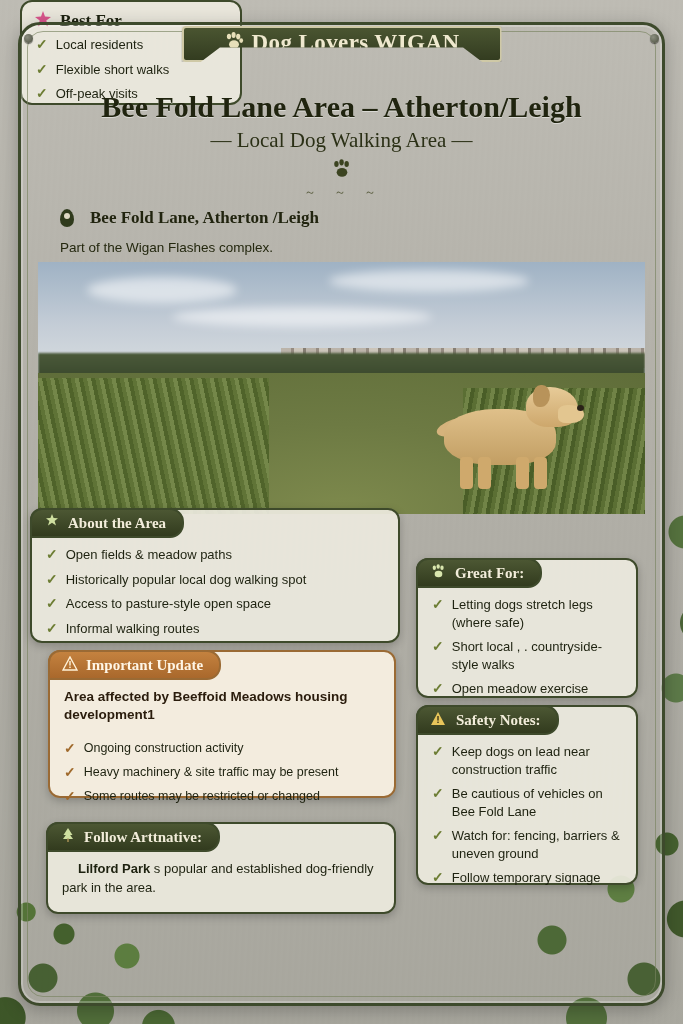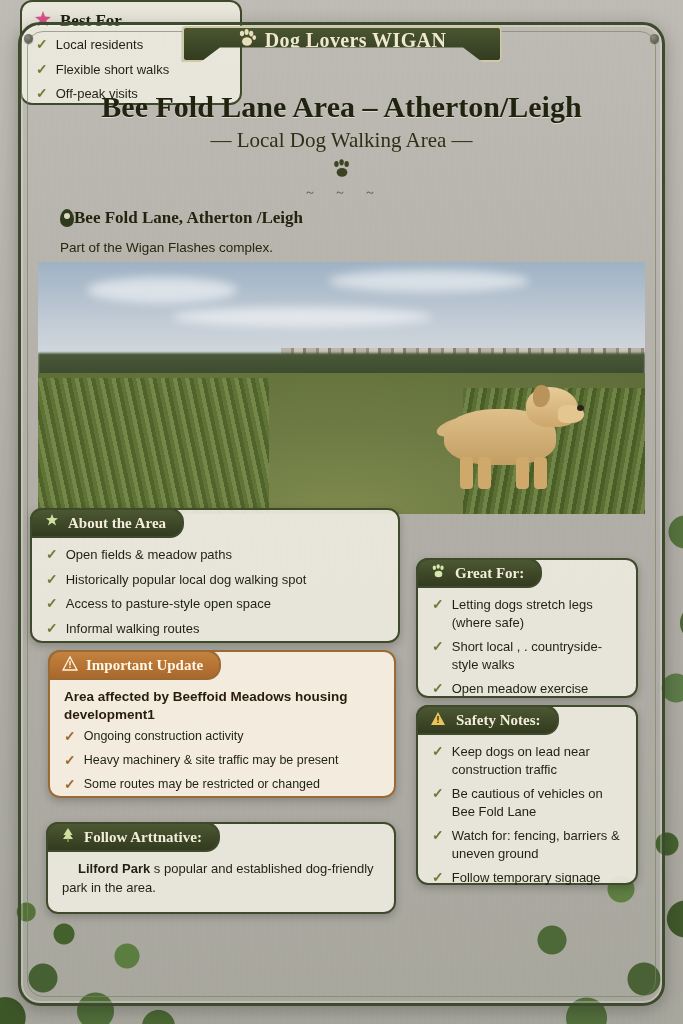--- a/index.html
+++ b/index.html
@@ -75,25 +75,25 @@
   }
   .screw.tl{ left:24px; top:34px;} .screw.tr{ right:24px; top:34px;}
 
   
   .ribbon {
     position:absolute; left:50%; top:26px; transform:translateX(-50%);
     width:320px; height:36px;
     background:linear-gradient(180deg,#4a5531,#333c20);
     border:2px solid #cfc9a6;
     border-radius:4px;
-    display:flex; align-items:center; justify-content:center;
+    display:flex; align-items:flex-end; justify-content:center;
     gap:8px;
     color:#efe9cf;
     font-family:"Liberation Serif", serif;
-    font-weight:bold; font-size:20px;
+    font-weight:bold; font-size:23px;
     letter-spacing:.4px;
     box-shadow:0 3px 7px rgba(0,0,0,.35);
     clip-path: polygon(0 0, 100% 0, 100% 100%, 94% 100%, 88% 60%, 12% 60%, 6% 100%, 0 100%);
   }
   .ribbon-inner{ display:flex; align-items:center; gap:8px; transform:translateY(-4px); }
   .paw { display:inline-block; }
 
   
   .headings{ position:absolute; left:0; right:0; top:90px; text-align:center; }
   .h-main {
@@ -105,21 +105,21 @@
     margin-top:4px;
     font-family:"Liberation Serif", serif;
     font-size:21px; color:#2b3016;
   }
   .divider-paw{ margin-top:6px; font-size:17px; color:#3b4320; letter-spacing:2px;}
   .swash{ font-size:12px; color:#5c5f42; letter-spacing:3px; }
 
   
   .loc {
     position:absolute; left:60px; top:208px;
-    display:flex; align-items:center; gap:0;
+    display:flex; align-items:center; gap:16px;
     font-family:"Liberation Serif", serif;
     font-size:17px; color:#21240f; font-weight:bold;
   }
   .pin {
     width:14px; height:18px; background:#2f3a1c;
     border-radius:50% 50% 50% 50%/60% 60% 40% 40%;
     position:relative;
   }
   .pin::after{content:""; position:absolute; left:4px; top:4px; width:6px;height:6px;border-radius:50%; background:#ded8c3;}
   .loc-sub{
@@ -220,21 +220,21 @@
     left:48px; top:650px; width:348px; height:148px;
     background:rgba(247,239,226,0.95);
     border:2px solid #9a6a34;
   }
   #update .panel-head{
     background:linear-gradient(180deg,#c4823f,#a9682c);
     border:2px solid #9a6a34;
     color:#fff6e6;
   }
   #update .sub{
-    font-weight:bold; font-size:13.5px; color:#2a1c0c; line-height:1.35; margin-bottom:4px;
+    font-weight:bold; font-size:13.5px; color:#2a1c0c; line-height:1.35; margin-bottom:16px;
   }
   #update .bullets li{ font-size:12.5px; }
   #update .tick{ color:#a06a2c; }
 
   
   #safety { left:416px; top:705px; width:222px; height:180px; }
   #safety .panel-head{ background:linear-gradient(180deg,#4c5733,#323b1e);gap:10px; }
   .warn-icon{ color:#e7c55a; }
 
   

